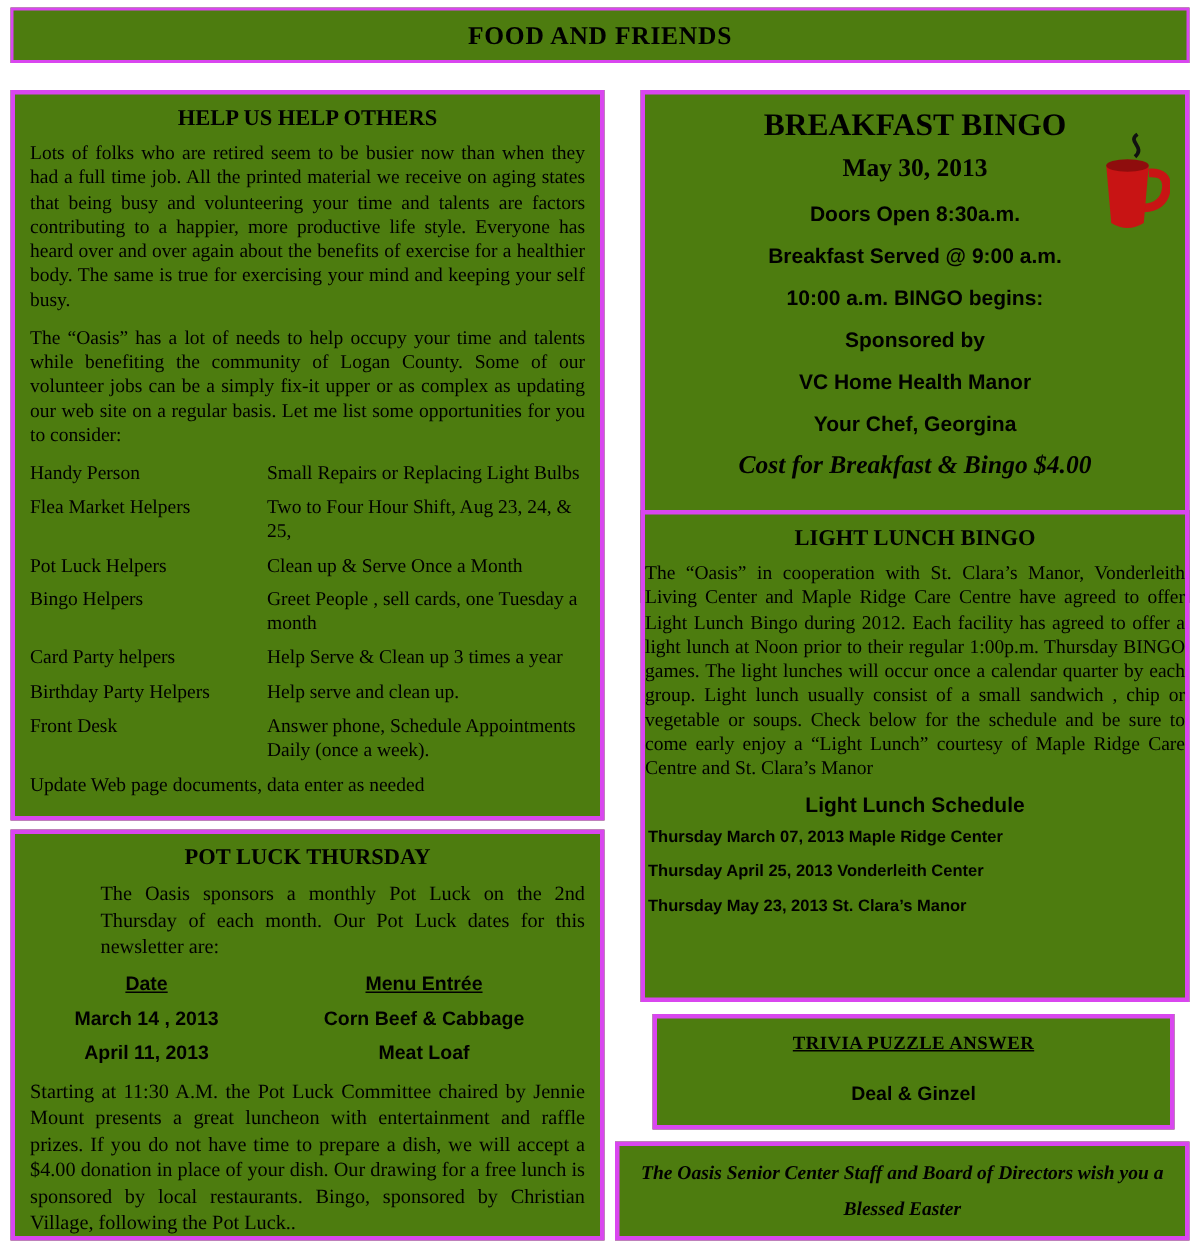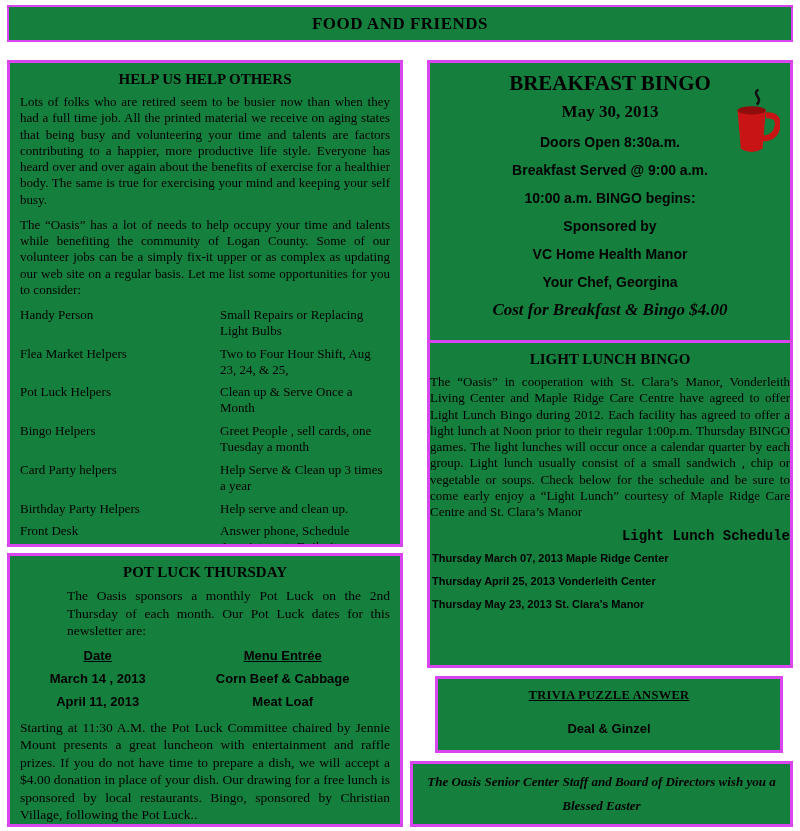--- a/index.html
+++ b/index.html
@@ -1,32 +1,32 @@
 <!DOCTYPE html>
 <html><head>
 <meta charset="utf-8">
 <style>
   * { margin:0; padding:0; box-sizing:border-box; }
   html,body { width:800px; height:831px; background:#ffffff; }
   body { position:relative; font-family:"Liberation Serif", serif; color:#000; }
-  .box { position:absolute; background:#15803d; border:3px solid #d946ef; overflow:hidden; }
+  .box { position:absolute; background:#4d7c0f; border:3px solid #d946ef; overflow:hidden; }
 
   
   .hdr { left:7px; top:5px; width:786px; height:37px; border-width:2px;
          display:flex; align-items:center; justify-content:center; }
   .hdr-title { font-weight:bold; font-size:17px; letter-spacing:.5px; }
 
   
   .sec-title { text-align:center; font-weight:bold; font-size:15px; margin:8px 0 6px 0; }
 
   
   .help { left:7px; top:60px; width:396px; height:487px; padding:0 10px; }
   .para { font-size:13px; line-height:1.25; text-align:justify; margin-bottom:9px; }
   .opps { margin-top:4px; }
-  .opp-row { display:flex; margin-bottom:7px; font-size:13px; line-height:1.22;gap:42px; }
+  .opp-row { display:flex; margin-bottom:7px; font-size:13px; line-height:1.22; }
   .opp-role { width:158px; flex:none; }
   .opp-desc { flex:1; }
 
   
   .potluck { left:7px; top:553px; width:396px; height:274px; padding:0 10px; }
   .pl-intro { font-size:13.5px; line-height:1.3; text-align:justify; margin-bottom:8px;margin-left:47px; }
   .pl-table { margin:4px 0 10px 0; font-family:"Liberation Sans", sans-serif; font-weight:bold; font-size:13px; }
   .pl-hrow, .pl-row { display:flex; }
   .pl-hrow > div, .pl-row > div { text-align:center; }
   .pl-c1 { width:42%; } .pl-c2 { width:58%; }
@@ -38,21 +38,21 @@
   .breakfast { left:427px; top:60px; width:366px; height:342px; text-align:center; padding-top:8px; }
   .bb-title { font-weight:bold; font-size:21px; }
   .bb-date  { font-weight:bold; font-size:17px; margin-top:6px; }
   .bb-line  { font-family:"Liberation Sans", sans-serif; font-weight:bold; font-size:14px; margin-top:12px; }
   .bb-cost  { font-weight:bold; font-style:italic; font-size:17px; margin-top:10px; }
   .cup { position:absolute; right:10px; top:24px; }
 
   
   .lightlunch { left:427px; top:340px; width:366px; height:328px; padding:0 0; }
   .ll-para { font-size:13px; line-height:1.25; text-align:justify; }
-  .ll-sched-title { text-align:right; font-family:Liberation Mono, monospace; font-weight:bold; font-size:14px; margin:8px 0 8px 0; }
+  .ll-sched-title { text-align:center; font-family:Liberation Sans, sans-serif; font-weight:bold; font-size:14px; margin:8px 0 8px 0; }
   .ll-sched-line { font-family:Liberation Sans, sans-serif; font-weight:bold; font-size:11px; margin:0 0 11px 2px; }
 
   
   .trivia { left:435px; top:676px; width:348px; height:77px; text-align:center; padding-top:9px; }
   .tv-title { font-weight:bold; font-size:12.5px; text-decoration:underline; letter-spacing:.3px; }
   .tv-answer { font-family:"Liberation Sans", sans-serif; font-weight:bold; font-size:13px; margin-top:18px; }
 
   
   .footer-note { left:410px; top:761px; width:383px; height:66px; text-align:center; padding-top:10px; }
   .fn-line { font-weight:bold; font-style:italic; font-size:13px; }

